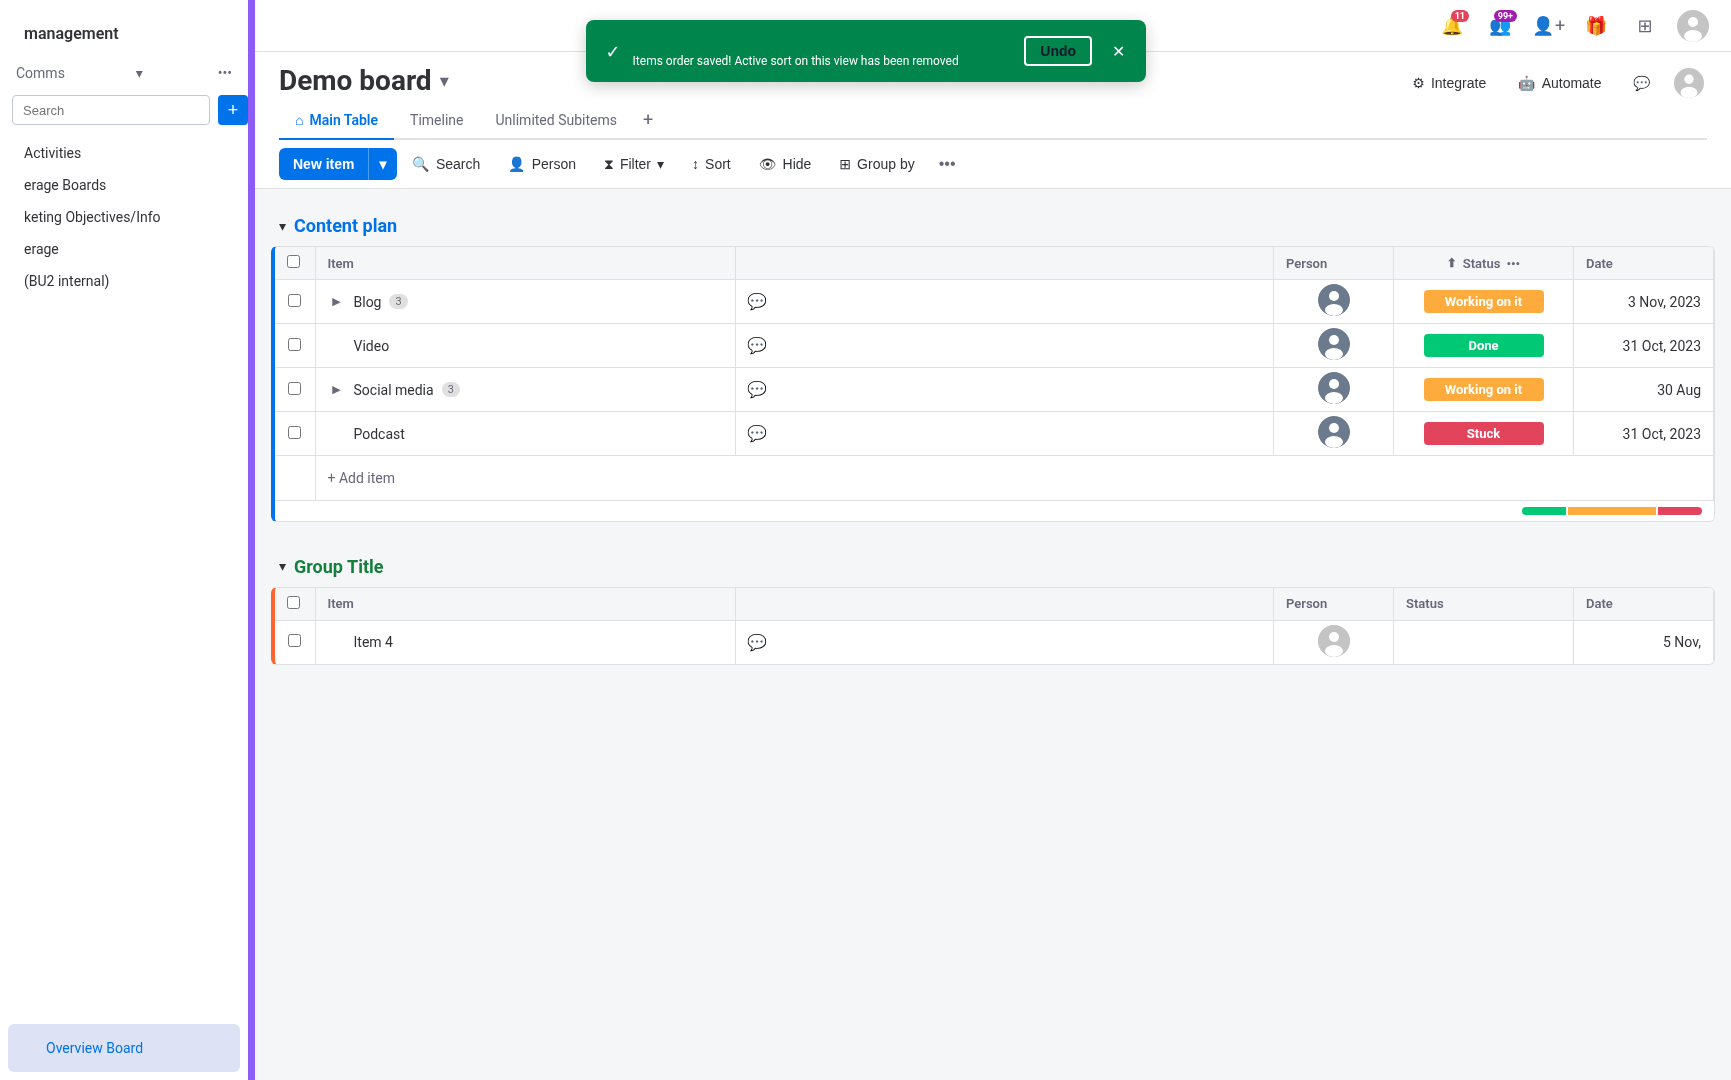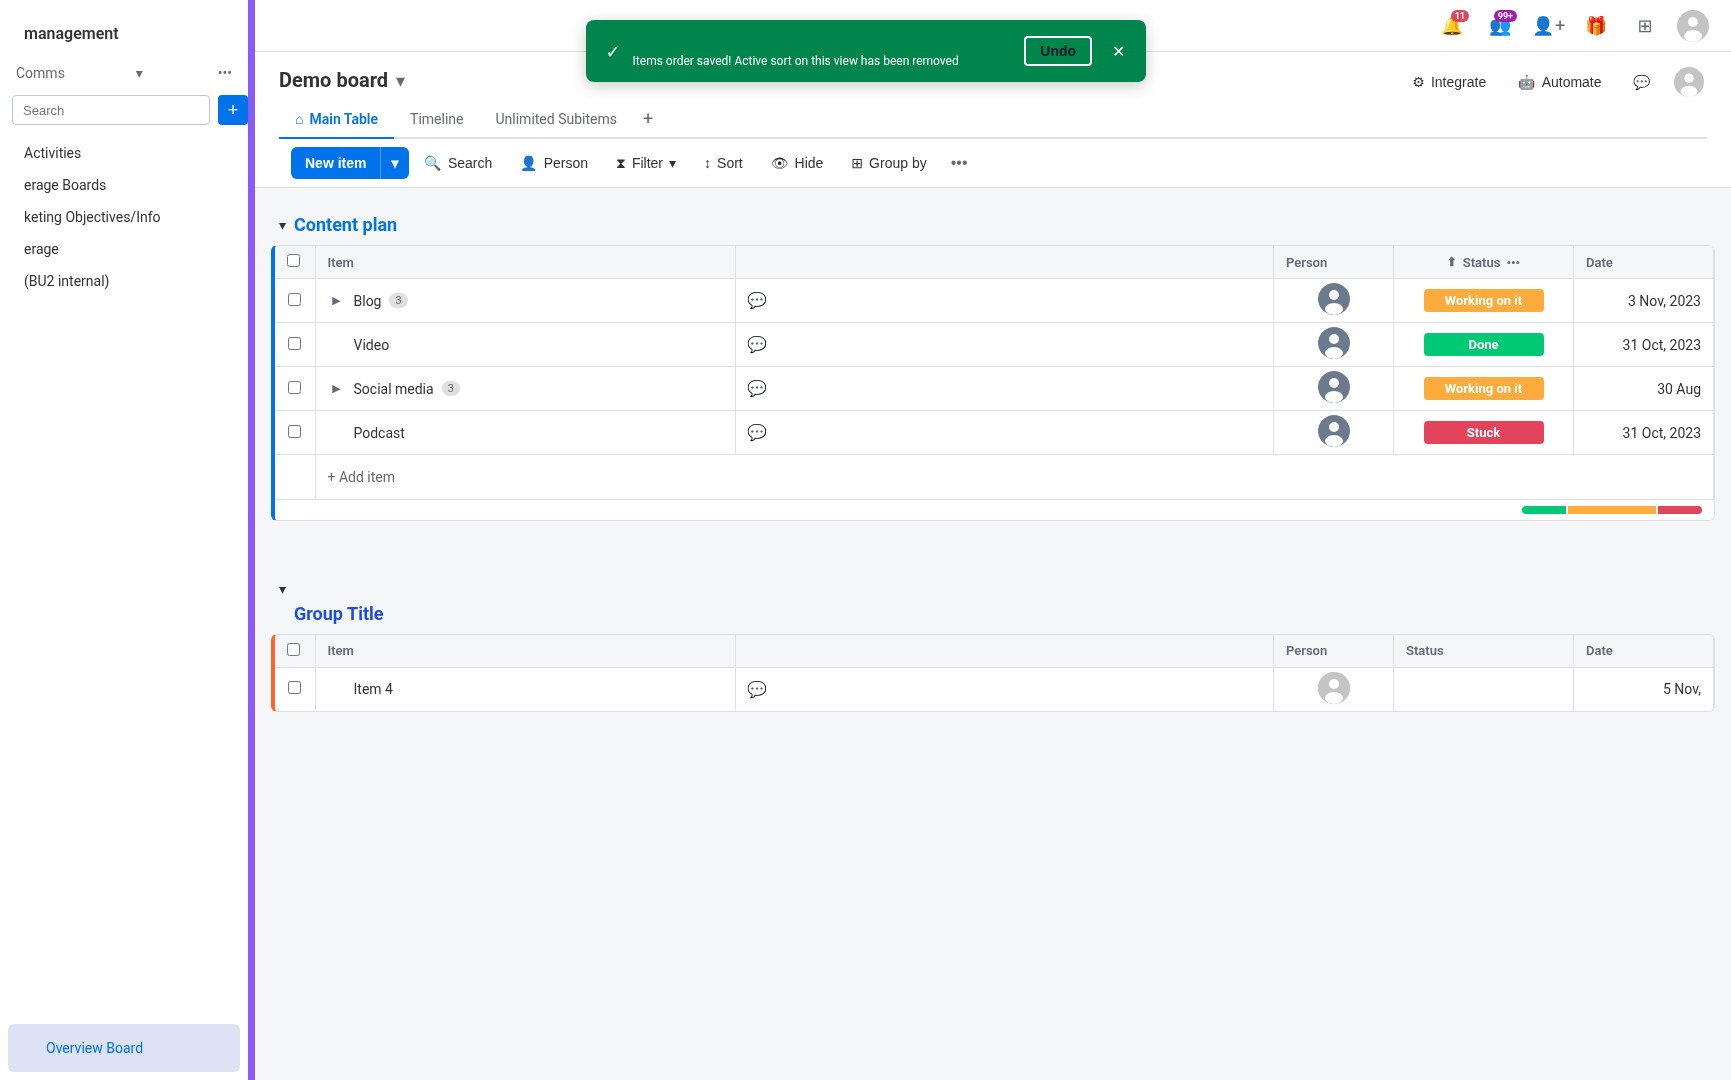--- a/index.html
+++ b/index.html
@@ -109,21 +109,21 @@
     .board-header {
       padding: 12px 24px 0;
       background: #fff;
     }
     .board-title {
       display: flex;
       align-items: center;
       gap: 8px;
       margin-bottom: 4px;
     }
-    .board-title-text { font-size: 20px; font-weight: 700; color: #323338; }
+    .board-title-text { font-size: 28px; font-weight: 700; color: #323338; }
     .board-title-chevron { color: #676879; font-size: 18px; cursor: pointer; }
 
     .board-actions-right {
       display: flex;
       align-items: center;
       gap: 8px;
       margin-left: auto;
     }
     .board-action-btn {
       display: flex;
@@ -179,21 +179,20 @@
       display: flex;
       align-items: center;
       background: #0073ea;
       color: #fff;
       border: none;
       border-radius: 6px;
       font-size: 14px;
       font-weight: 600;
       cursor: pointer;
       overflow: hidden;
-      margin-left: 12px;
     }
     .new-item-main {
       padding: 8px 14px;
     }
     .new-item-dropdown {
       padding: 8px 10px;
       border-left: 1px solid rgba(255,255,255,0.3);
     }
     .toolbar-btn {
       display: flex;
@@ -255,21 +254,21 @@
     .group-section { margin: 0 0 24px; }
     .group-header {
       display: flex;
       align-items: center;
       gap: 8px;
       padding: 10px 24px;
       cursor: pointer;
     }
     .group-chevron { font-size: 14px; color: #323338; }
     .group-title { font-size: 18px; font-weight: 700; color: #0073ea; }
-    .group-title.orange { color: #1d4ed8; margin-top: 48px; }
+    .group-title.orange { color: #15803d; }
 
     
     .table-wrap { margin: 0 16px; background: #fff; border-radius: 6px; overflow: hidden; border: 1px solid #e0e0e0; }
     .table { width: 100%; border-collapse: collapse; }
     .table th {
       background: #f5f6f8;
       border-bottom: 1px solid #e0e0e0;
       border-right: 1px solid #e0e0e0;
       padding: 8px 12px;
       font-size: 13px;

